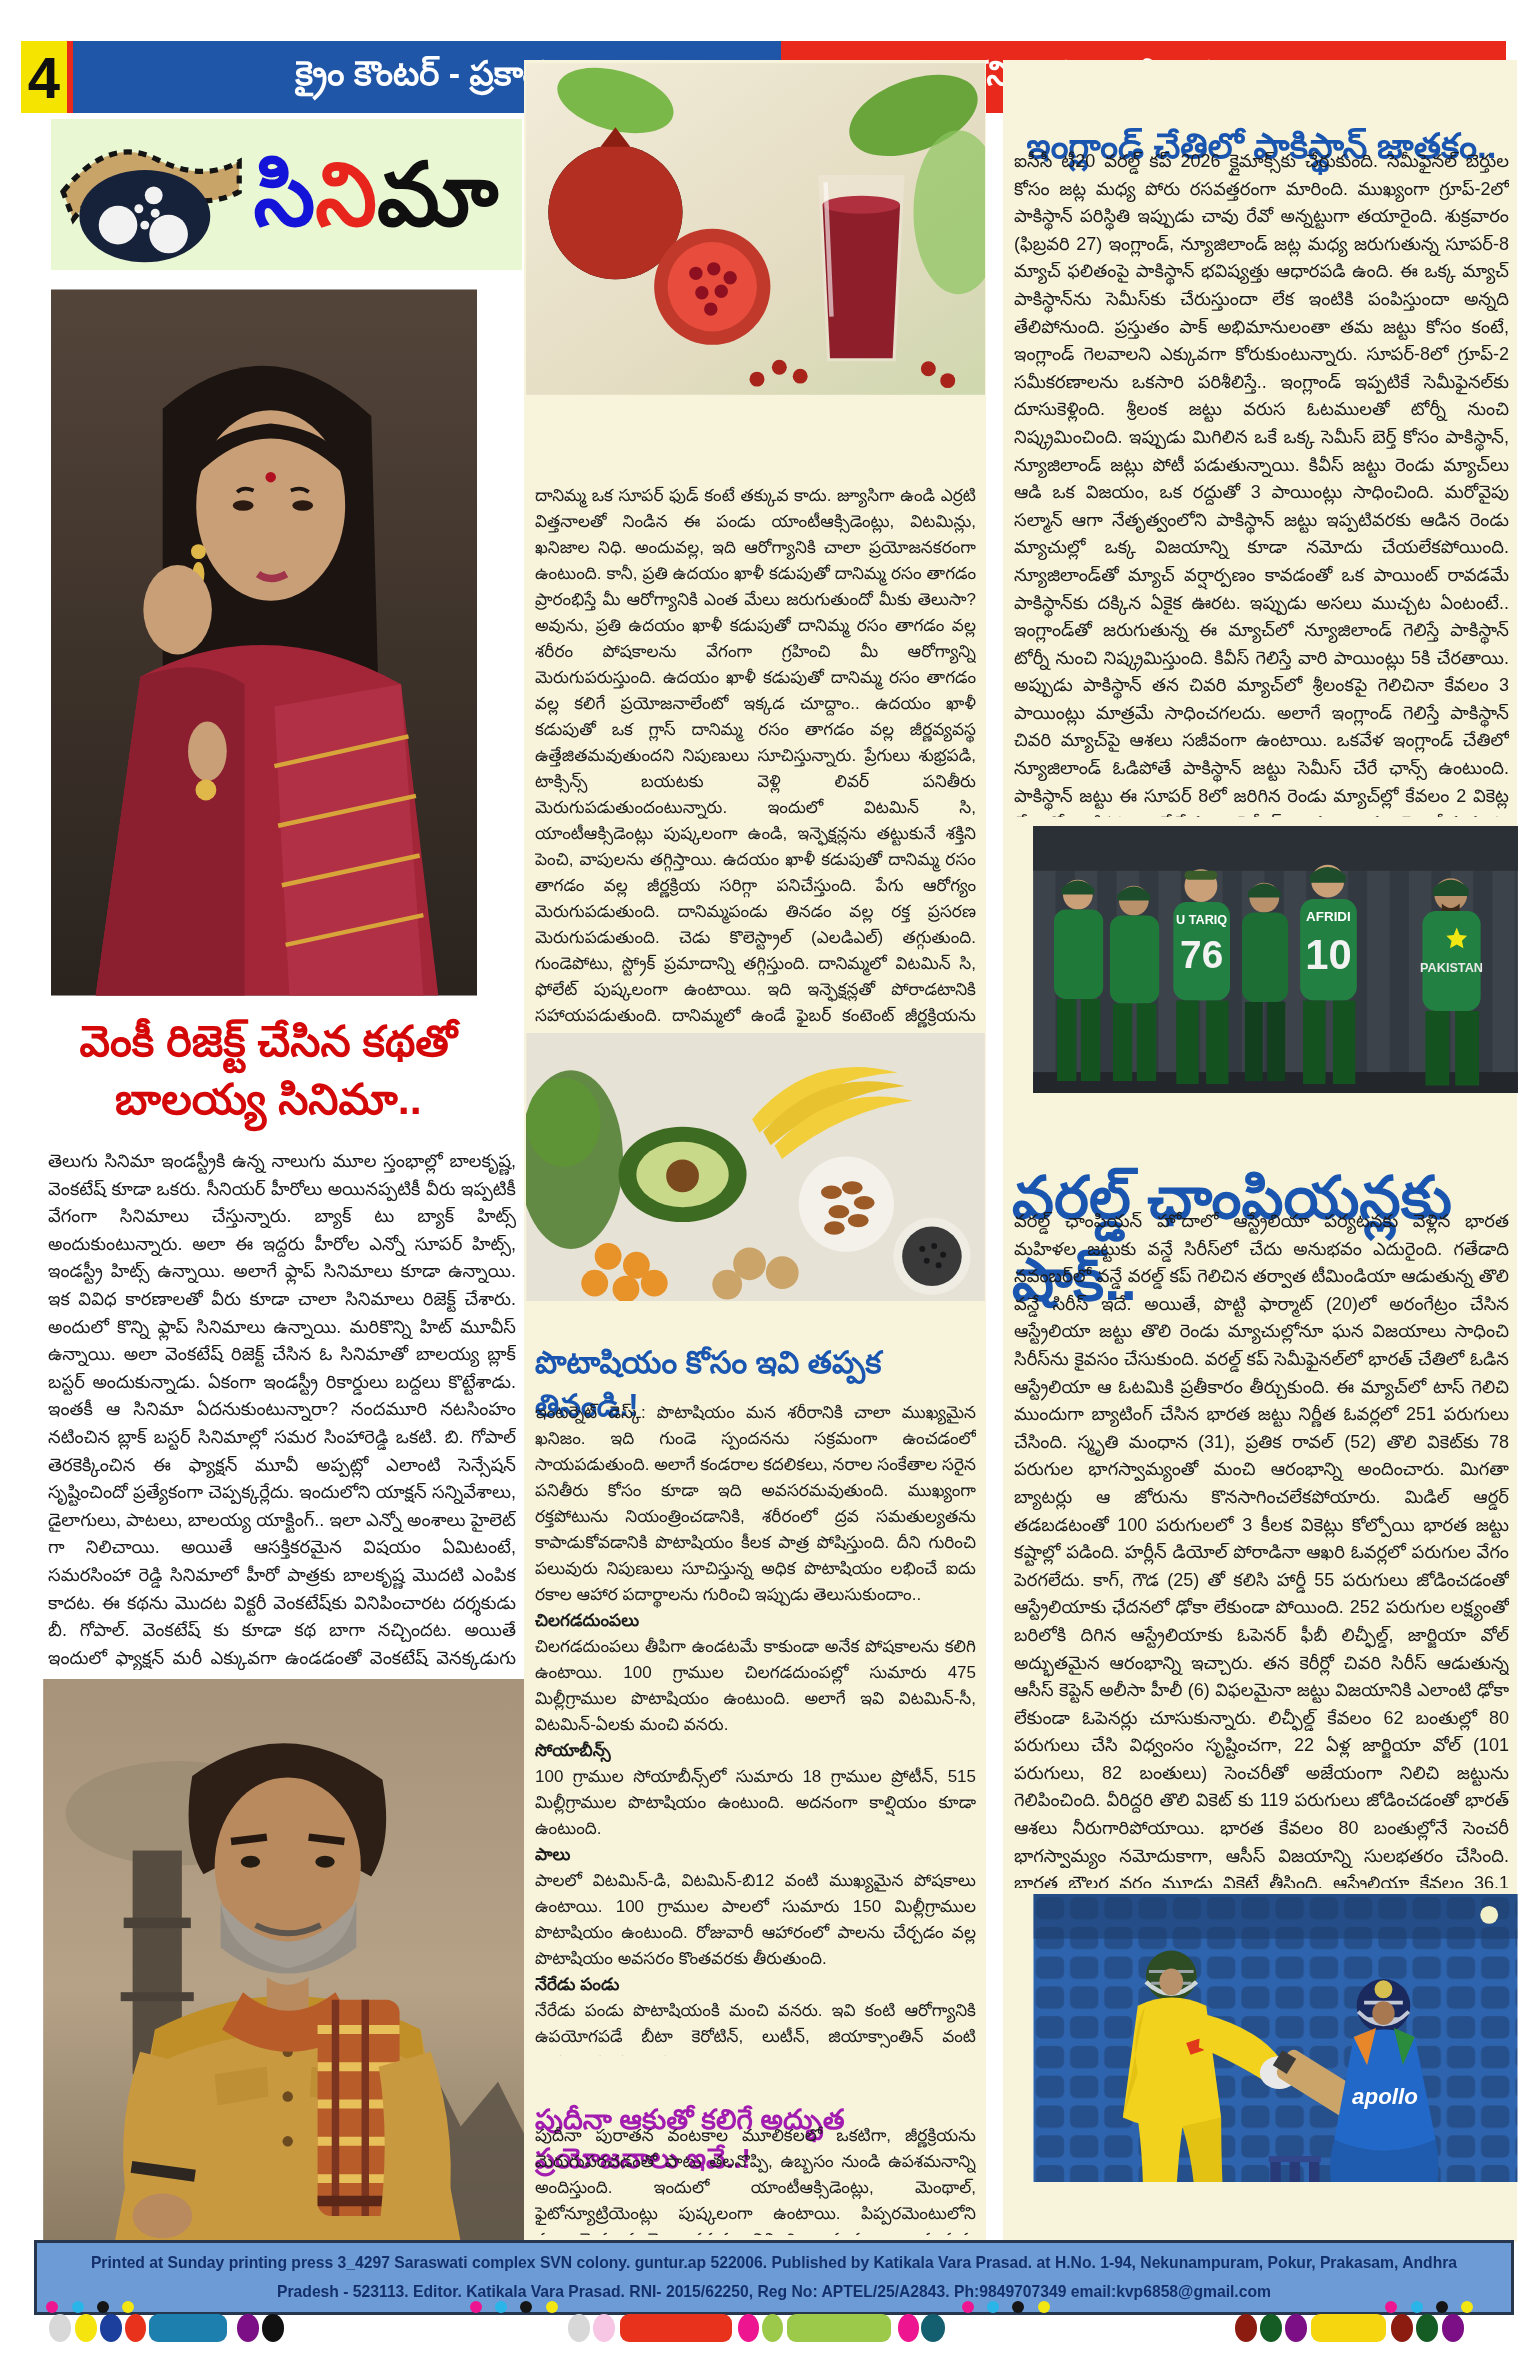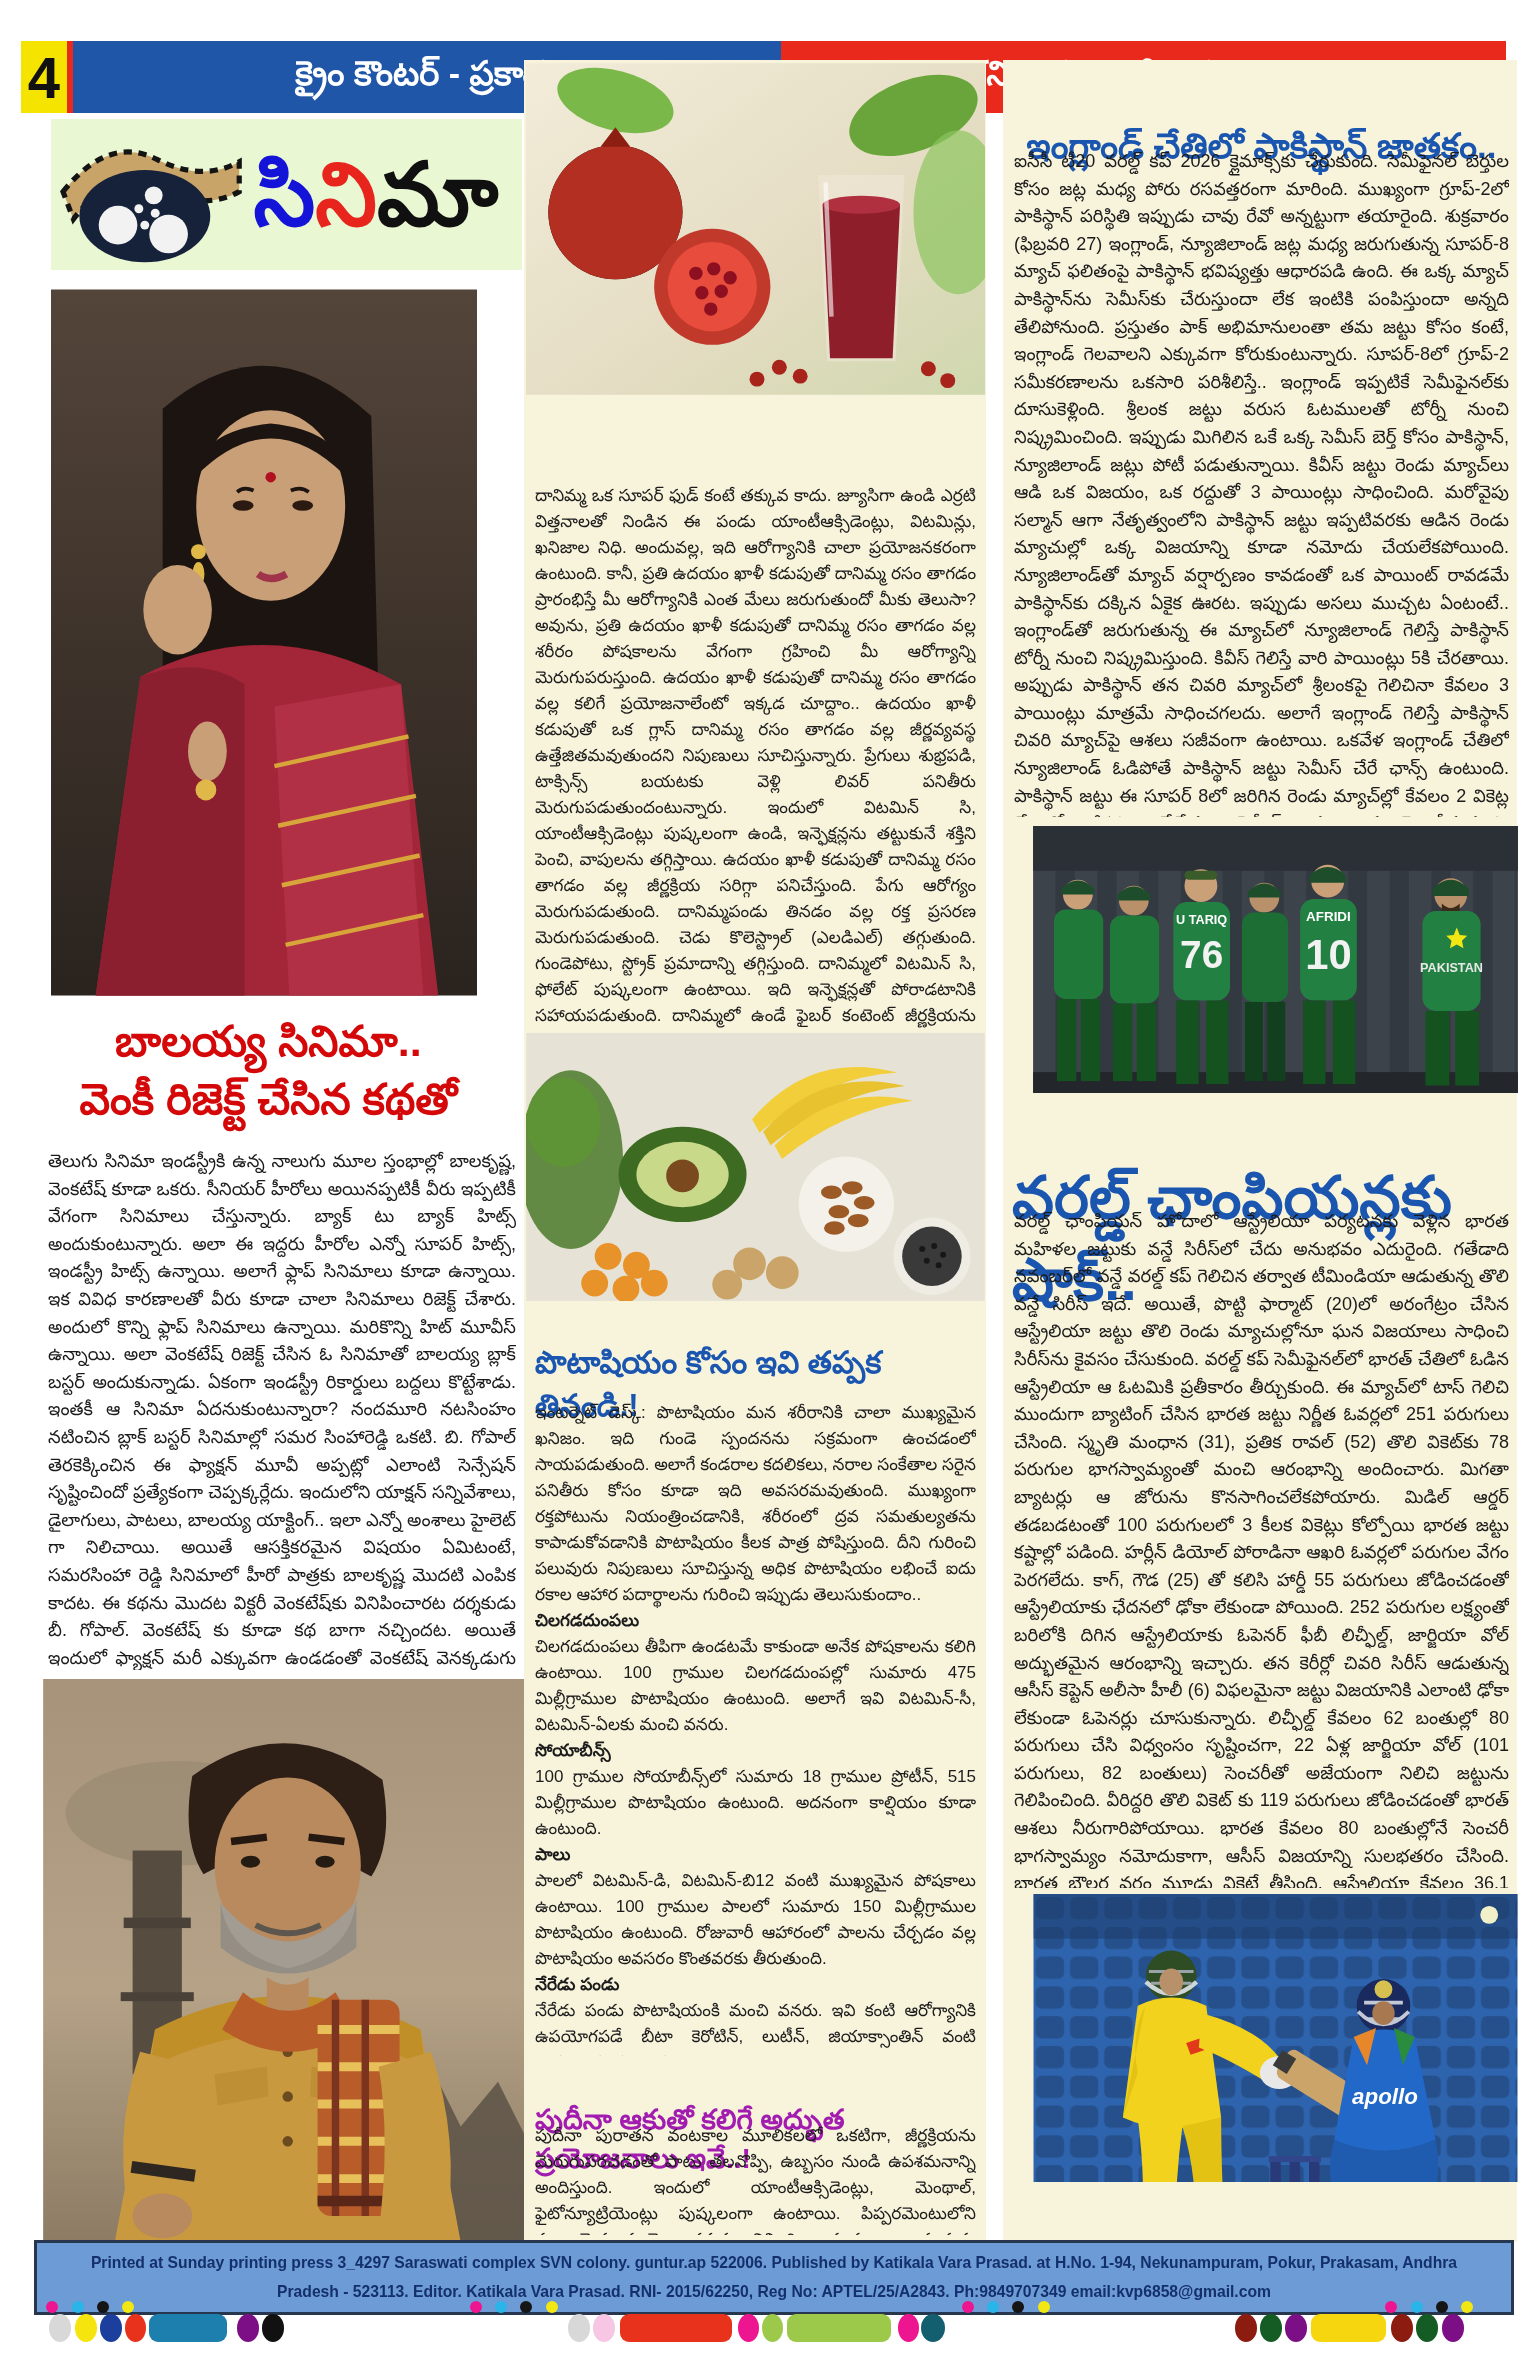--- a/index.html
+++ b/index.html
@@ -88,22 +88,22 @@
       <path d="M120 520 Q290 430 470 530 L520 948 L60 948 Z" fill="#a32638"></path>
       <path d="M120 520 Q200 490 260 530 L260 948 L60 948 Z" fill="#8c1f2f"></path>
       <path d="M300 560 L470 530 L500 948 L320 948 Z" fill="#b13045"></path>
       <path d="M300 640 L480 600 M305 720 L490 680 M310 800 L495 760 M315 880 L500 840" stroke="#d8a53a" stroke-width="6" fill="none"></path>
       <ellipse cx="210" cy="620" rx="26" ry="40" fill="#c99f77"></ellipse>
       <circle cx="208" cy="672" r="14" fill="#e0b84a"></circle>
     </svg>
   </div>
 
   <div class="abs headline-red" style="left:22.4px;top:1012px;width:492px;">
+    <div>వెంకీ రిజెక్ట్ చేసిన కథతో</div>
     <div>బాలయ్య సినిమా..</div>
-    <div>వెంకీ రిజెక్ట్ చేసిన కథతో</div>
   </div>
 
   <div class="abs bodytext" style="left:48px;top:1148px;width:468px;height:522px;">తెలుగు సినిమా ఇండస్ట్రీకి ఉన్న నాలుగు మూల స్తంభాల్లో బాలకృష్ణ, వెంకటేష్ కూడా ఒకరు. సీనియర్ హీరోలు అయినప్పటికీ వీరు ఇప్పటికీ వేగంగా సినిమాలు చేస్తున్నారు. బ్యాక్ టు బ్యాక్ హిట్స్ అందుకుంటున్నారు. అలా ఈ ఇద్దరు హీరోల ఎన్నో సూపర్ హిట్స్, ఇండస్ట్రీ హిట్స్ ఉన్నాయి. అలాగే ఫ్లాప్ సినిమాలు కూడా ఉన్నాయి. ఇక వివిధ కారణాలతో వీరు కూడా చాలా సినిమాలు రిజెక్ట్ చేశారు. అందులో కొన్ని ఫ్లాప్ సినిమాలు ఉన్నాయి. మరికొన్ని హిట్ మూవీస్ ఉన్నాయి. అలా వెంకటేష్ రిజెక్ట్ చేసిన ఓ సినిమాతో బాలయ్య బ్లాక్ బస్టర్ అందుకున్నాడు. ఏకంగా ఇండస్ట్రీ రికార్డులు బద్దలు కొట్టేశాడు. ఇంతకీ ఆ సినిమా ఏదనుకుంటున్నారా? నందమూరి నటసింహం నటించిన బ్లాక్ బస్టర్ సినిమాల్లో సమర సింహారెడ్డి ఒకటి. బి. గోపాల్ తెరకెక్కించిన ఈ ఫ్యాక్షన్ మూవీ అప్పట్లో ఎలాంటి సెన్సేషన్ సృష్టించిందో ప్రత్యేకంగా చెప్పక్కర్లేదు. ఇందులోని యాక్షన్ సన్నివేశాలు, డైలాగులు, పాటలు, బాలయ్య యాక్టింగ్.. ఇలా ఎన్నో అంశాలు హైలెట్ గా నిలిచాయి. అయితే ఆసక్తికరమైన విషయం ఏమిటంటే, సమరసింహా రెడ్డి సినిమాలో హీరో పాత్రకు బాలకృష్ణ మొదటి ఎంపిక కాదట. ఈ కథను మొదట విక్టరీ వెంకటేష్‌కు వినిపించారట దర్శకుడు బీ. గోపాల్. వెంకటేష్ కు కూడా కథ బాగా నచ్చిందట. అయితే ఇందులో ఫ్యాక్షన్ మరీ ఎక్కువగా ఉండడంతో వెంకటేష్ వెనక్కడుగు వేశాడట. ఈ సినిమా స్టోరీ తనకు కథ పూర్తిగా సూట్ అవ్వదని.. ఈ క్యారెక్టర్ కు బాలయ్యే సరైన ఎంపిక అని వెంకీ స్వయంగా దర్శకుడికి చెప్పారట. దీంతో దర్శకుడు నేరుగా బాలకృష్ణ కు చెప్పగా ఆయన వెంటనే ఒకే చెప్పారట. ఇక ఆ తర్వాత సమర సింహారెడ్డి సృష్టించిన చరిత్ర గురించి ప్రత్యేకంగా చెప్పక్కర్లేదు. ఈ సినిమాలో బాలయ్య పవర్ ఫుల్ ఫ్యాక్షనిస్ట్ రోల్‌లో నటించగా, అంజలా జవేరి, సంఘవి, సిమ్రాన్ హీరోయిన్లుగా కనిపించారు. 1999 లో సంక్రాంతి కానుకగా జనవరి 13న విడుదలైన సమరసింహా రెడ్డి బాక్సాఫీస్ వద్ద సంచలన విజయాన్ని నమోదు చేసింది. టాలీవుడ్ లో ఫ్యాక్షన్ సినిమాలకు పునాది వేసింది సమరసింహా రెడ్డి అనే చెప్పుకోవచ్చు.</div>
 
   <div class="abs photo-frame" style="left:43px;top:1679px;width:485px;height:563px;">
     <svg width="485" height="563" viewBox="0 0 650 755">
       <defs>
         <linearGradient id="bbg" x1="0" y1="0" x2="0" y2="1">
           <stop offset="0" stop-color="#a6937a"></stop>
             <stop offset="0.55" stop-color="#b5a287"></stop>

